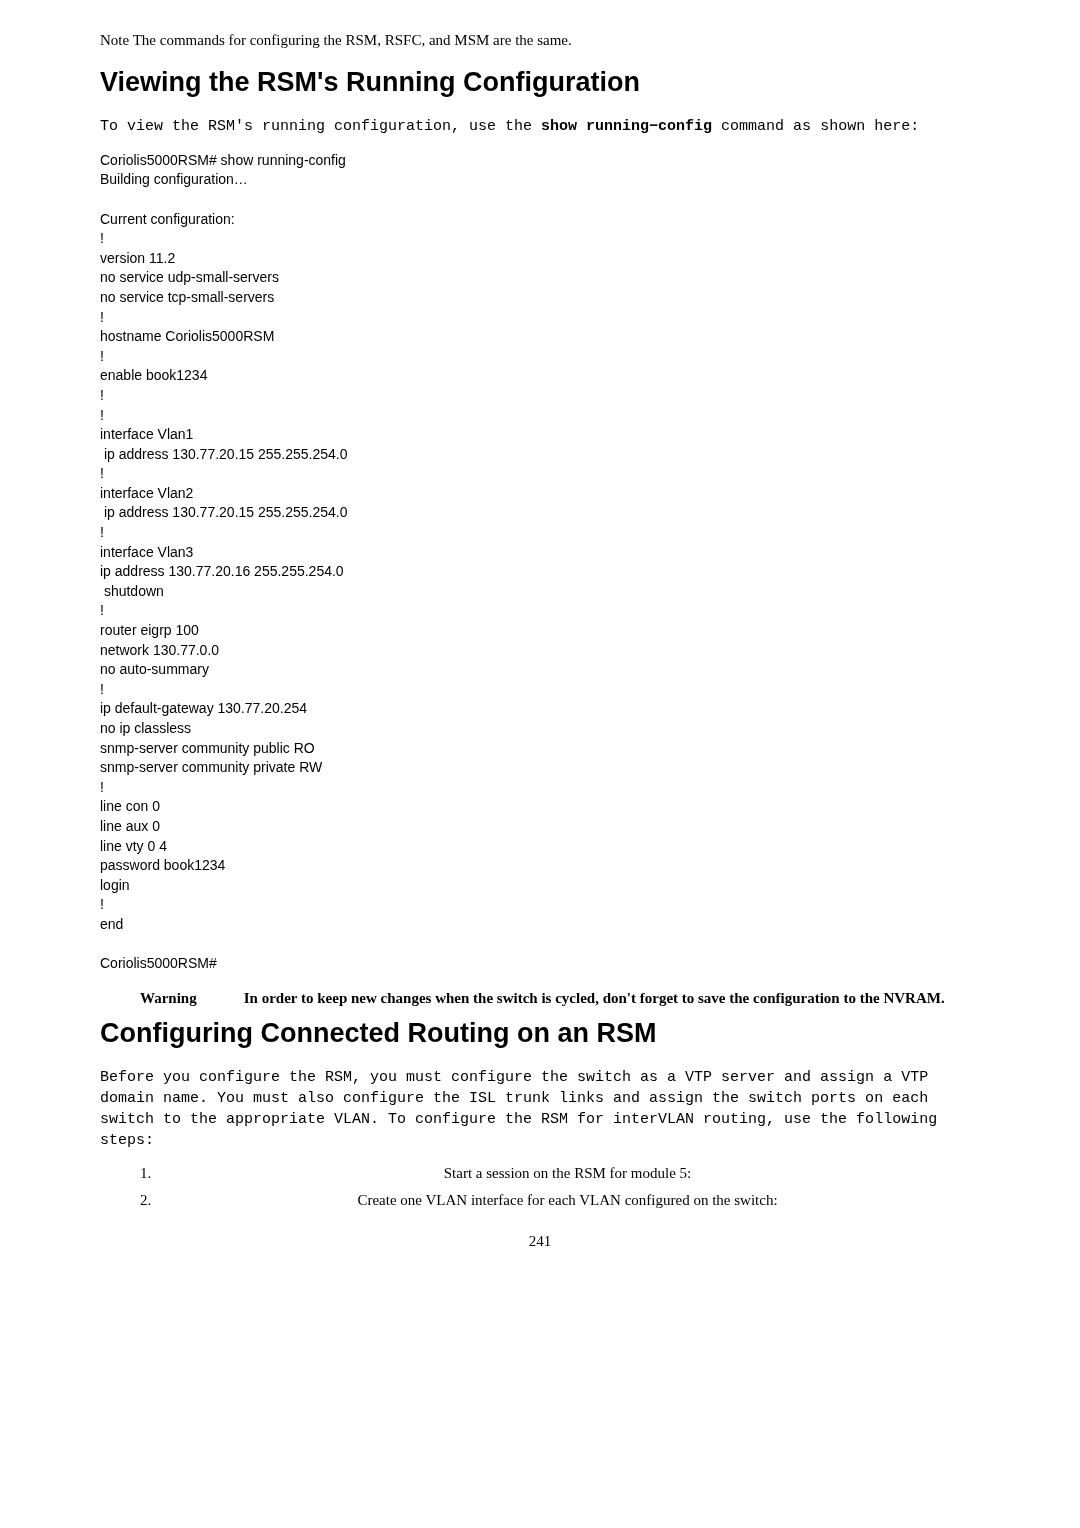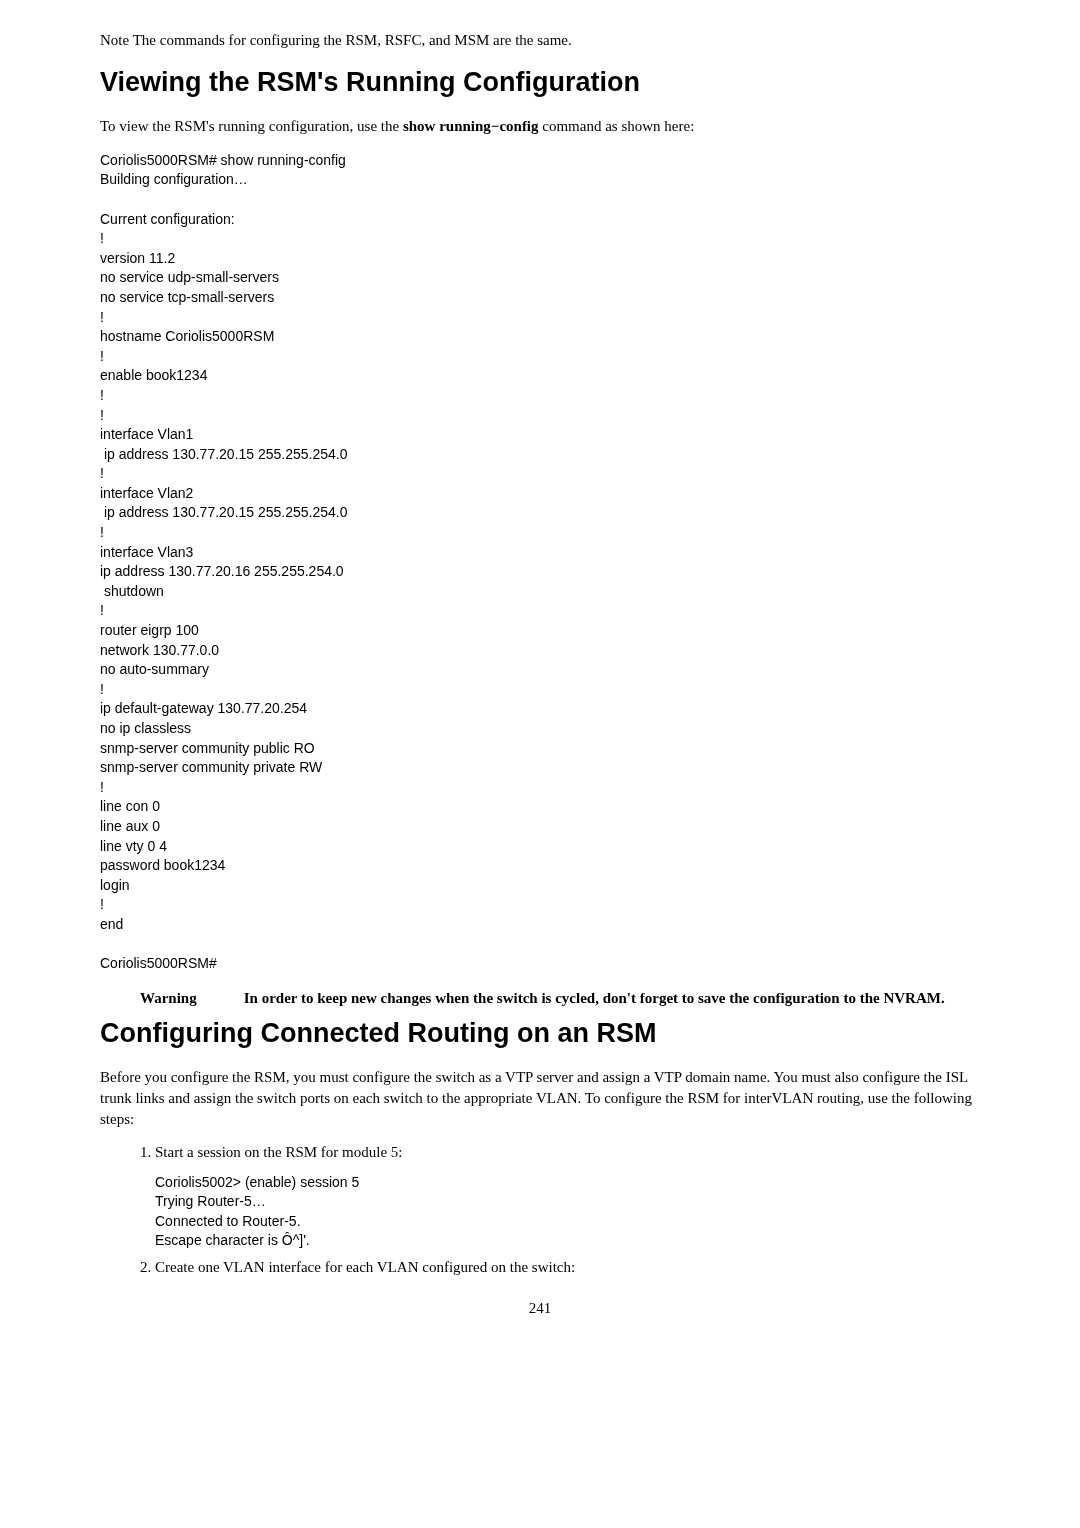--- a/index.html
+++ b/index.html
@@ -16,20 +16,21 @@
       margin-bottom: 13px;
     }
     h2 {
       font-family: Arial, Helvetica, sans-serif;
       font-size: 27px;
       font-weight: bold;
       margin: 2px 0 14px 0;
     }
     p {
       margin: 0 0;
+      font-family: Liberation Mono, monospace;
     }
     .bold {
       font-weight: bold;
     }
     pre {
       font-family: Liberation Sans, sans-serif;
       font-size: 14px;
       line-height: 1.4;
       margin: 14px 0;
       white-space: pre;
@@ -47,20 +48,21 @@
       display: inline-block;
       vertical-align: top;
       width: calc(100% - 110px);
     }
     ol {
       margin: 12px 0;
       padding-left: 55px;
     }
     ol li {
       margin-bottom: 6px;
+      text-align: center;
     }
     ol pre {
       margin: 10px 0 2px 0;
     }
     .page-number {
       text-align: center;
       margin-top: 20px;
       font-size: 15px;
     }
   </style>
@@ -126,23 +128,19 @@
   <span class="warning-text">In order to keep new changes when the switch is cycled, don't forget to save the configuration to the NVRAM.</span>
 </div>
 
 <h2>Configuring Connected Routing on an RSM</h2>
 
 <p>Before you configure the RSM, you must configure the switch as a VTP server and assign a VTP domain name. You must also configure the ISL trunk links and assign the switch ports on each switch to the appropriate VLAN. To configure the RSM for interVLAN routing, use the following steps:</p>
 
 <ol>
   <li>
     <span>Start a session on the RSM for module 5:</span>
-    <pre>Coriolis5002&gt; (enable) session 5
-Trying Router-5…
-Connected to Router-5.
-Escape character is Ô^]'.</pre>
   </li>
   <li>
     <span>Create one VLAN interface for each VLAN configured on the switch:</span>
   </li>
 </ol>
 
 <div class="page-number">241</div>
 
 </body></html>

